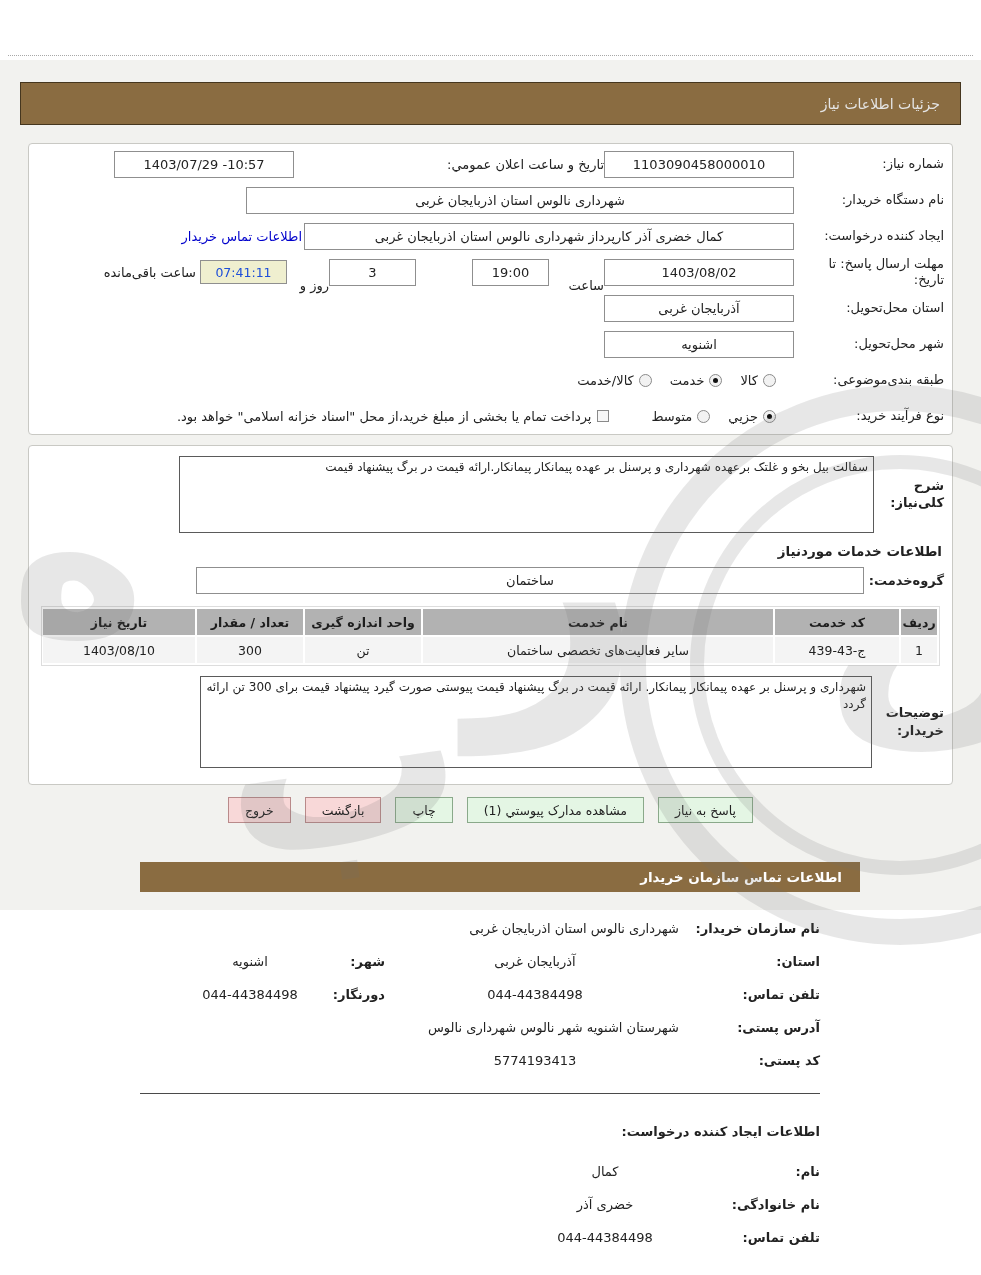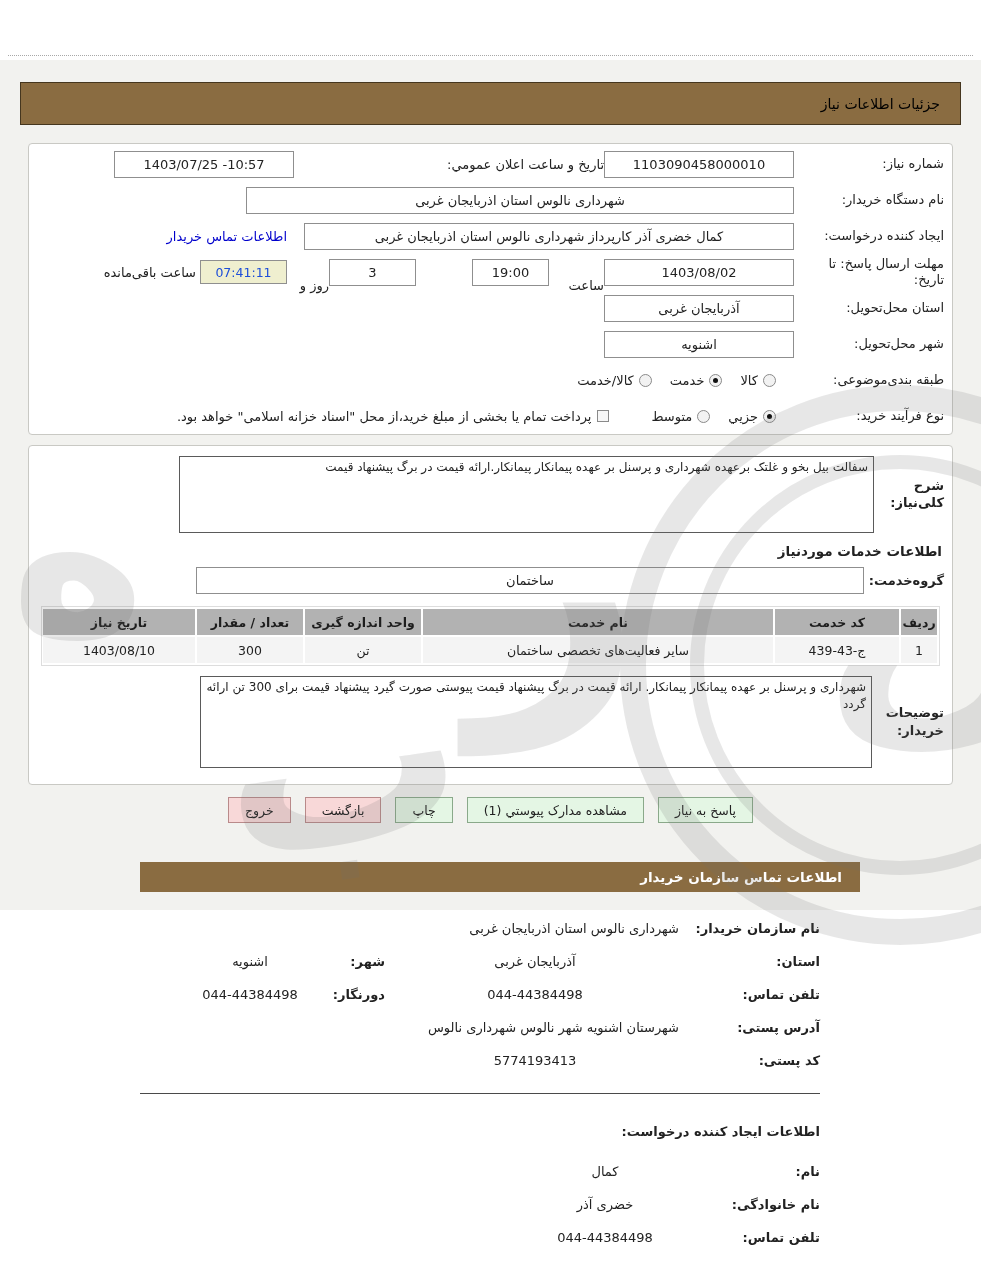--- a/index.html
+++ b/index.html
@@ -13,21 +13,21 @@
     position: relative;
     overflow: hidden;
   }
   .top-sep { position:absolute; top:55px; left:8px; right:8px; border-top:1px dotted #a8a8a8; }
   .band { position:absolute; top:60px; left:0; right:0; height:850px; background:#f2f2ef; }
   .edge-l { position:absolute; top:0; bottom:0; left:8px; width:1px; background:#e2e2e0; }
   .edge-r { position:absolute; top:0; bottom:0; right:8px; width:1px; background:#e2e2e0; }
 
   .titlebar {
     position:absolute; left:20px; width:941px; top:82px; height:43px;
-    background:#8a6c41; border:1px solid #45361e; color:#000000;
+    background:#8a6c41; border:1px solid #45361e; color:#e5e5e5;
     display:flex; align-items:center; padding:0 20px; font-size:14px;
   }
   .titlebar2 {
     position:absolute; left:140px; width:720px; top:862px; height:30px;
     background:#8a6c41; color:#fff; display:flex; align-items:center;
     padding:0 18px; font-size:13.5px; font-weight:bold;
   }
 
   .box {
     position:absolute; left:28px; width:925px; background:#fff;
@@ -41,21 +41,21 @@
   .input {
     display:inline-flex; align-items:center; justify-content:center;
     background:#fff; border:1px solid #8f8f8f; height:27px; padding:0 6px;
     overflow:hidden; white-space:nowrap;
   }
   .ltr { direction:ltr; unicode-bidi:embed; }
   .w190{width:190px;} .w180{width:180px;} .w548{width:548px;} .w490{width:490px;}
   .w77{width:77px;} .w87{width:87px;} .w668{width:668px;}
   .midlbl { text-align:right;margin-top:26px; }
   .gap56 { margin-right:56px; }
-  .link { color:#0000cc; margin-right:17px; cursor:pointer; }
+  .link { color:#0000cc; margin-right:2px; cursor:pointer; }
   .timer {
     width:87px; height:24px; background:#efefcf; border:1px solid #8f8f8f;
     display:inline-flex; align-items:center; justify-content:center;
     color:#1d4ed8; font-size:12.5px;
   }
   .lbl2 { width:310px; text-align:right; padding-left:14px; }
 
   .opt { display:flex; align-items:center; margin-right:18px; }
   .opt:first-of-type { margin-right:6px; }
   .radio {
@@ -137,21 +137,21 @@
   <div class="titlebar">
     <span>جزئیات اطلاعات نیاز</span>
   </div>
 
   <div class="box box1">
 
     <div class="frow">
       <span class="lbl">شماره نیاز:</span>
       <span class="input w190 ltr">1103090458000010</span>
       <span class="lbl2">تاریخ و ساعت اعلان عمومي:</span>
-      <span class="input w180 ltr">1403/07/25 -10:57</span>
+      <span class="input w180 ltr">1403/07/29 -10:57</span>
     </div>
 
     <div class="frow">
       <span class="lbl">نام دستگاه خریدار:</span>
       <span class="input w548">شهرداری نالوس استان اذربایجان غربی</span>
     </div>
 
     <div class="frow">
       <span class="lbl">ایجاد کننده درخواست:</span>
       <span class="input w490">کمال خضری آذر کارپرداز شهرداری نالوس استان اذربایجان غربی</span>

